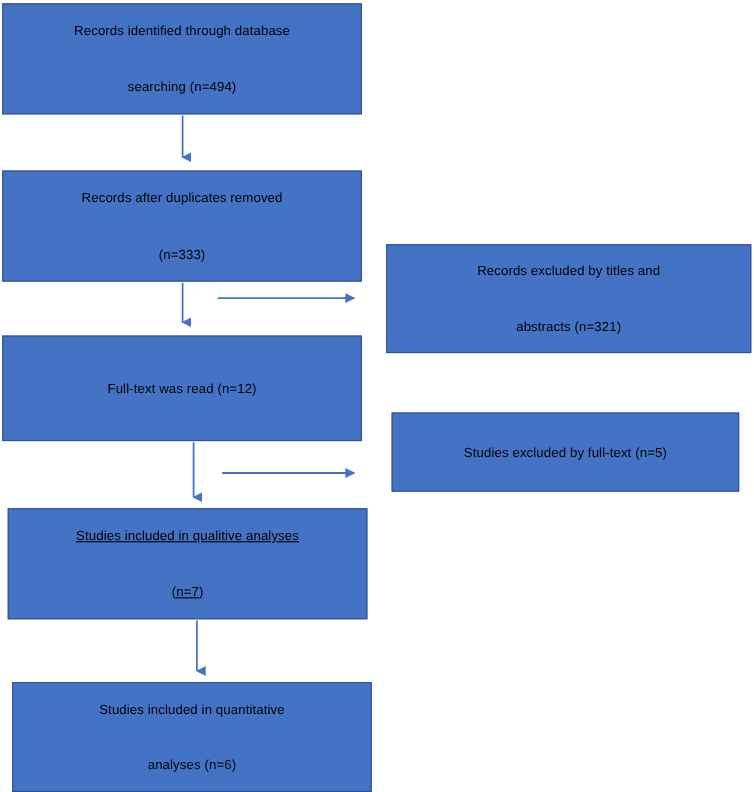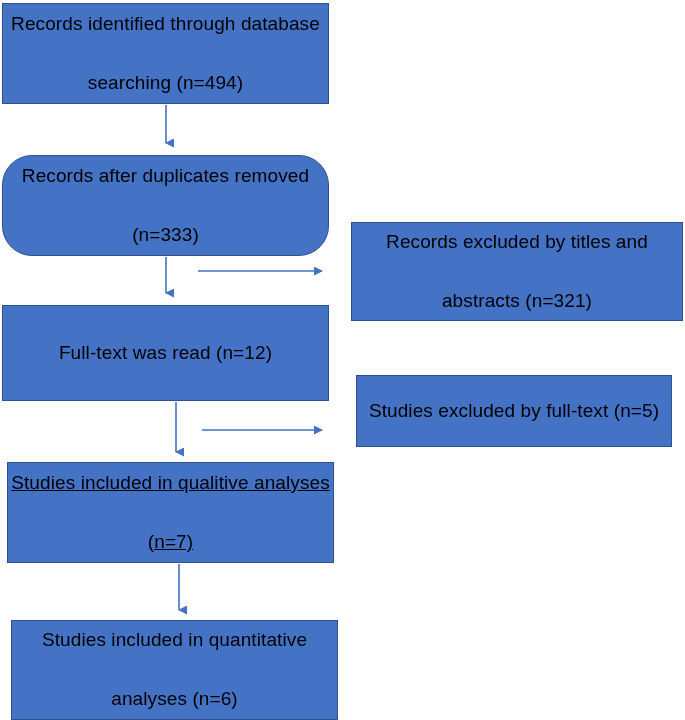--- a/index.html
+++ b/index.html
@@ -21,21 +21,21 @@
     position: absolute;
     box-sizing: border-box;
     background: #4472C4;
     border: 1px solid #2F528F;
     color: #000000;
     display: flex;
     flex-direction: column;
     align-items: center;
     justify-content: center;
     text-align: center;
-    font-size: 19px;
+    font-size: 12px;
     line-height: 1.2;
     letter-spacing: 0.1px;
   }
   .flow-box .line {
     display: block;
     width: 100%;
   }
   .flow-box .line + .line {
     margin-top: 36px;
   }
@@ -86,21 +86,21 @@
     <g>
       <line x1="179" y1="564" x2="179" y2="610" stroke="#4472C4" stroke-width="1.6" marker-end="url(#arrowhead-down)"></line>
     </g>
   </svg>
 
   <div class="flow-box" style="left:2px; top:3px; width:327px; height:101px;">
     <span class="line">Records identified through database</span>
     <span class="line">searching (n=494)</span>
   </div>
 
-  <div class="flow-box" style="left:2px; top:155px; width:327px; height:101px;border-radius:30px;">
+  <div class="flow-box" style="left:2px; top:155px; width:327px; height:101px;">
     <span class="line">Records after duplicates removed</span>
     <span class="line">(n=333)</span>
   </div>
 
   <div class="flow-box single" style="left:2px; top:305px; width:327px; height:96px;">
     <span class="line">Full-text was read (n=12)</span>
   </div>
 
   <div class="flow-box" style="left:7px; top:462px; width:327px; height:101px;text-decoration:underline;">
     <span class="line">Studies included in qualitive analyses</span>

